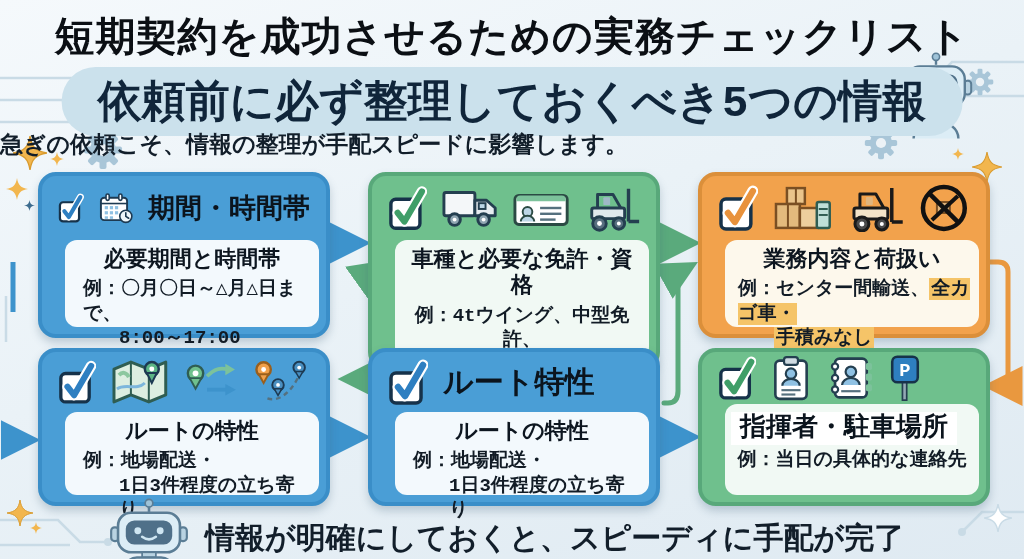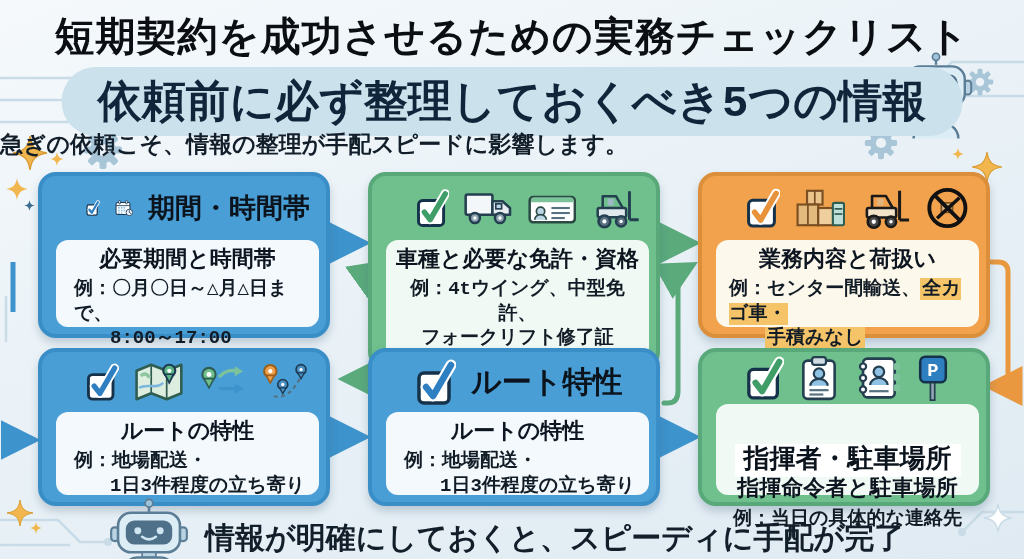--- a/index.html
+++ b/index.html
@@ -20,38 +20,38 @@
     font-size:23px;font-weight:800;color:#121e2a;}
   .footer-text{position:absolute;top:518px;left:205px;width:700px;
     font-size:30px;font-weight:800;color:#121e2a;}
   
   .card{position:absolute;width:292px;border-radius:18px;border:4px solid;
     box-shadow:0 5px 9px rgba(70,100,125,.28);box-sizing:border-box;}
   .card.blue{background:#4a9ed6;border-color:#3a8ec8;}
   .card.green{background:#6fc08d;border-color:#58a87a;}
   .card.orange{background:#f2a24c;border-color:#db8f3a;}
   .card-header{position:absolute;left:0;top:0;right:0;display:flex;align-items:center;
-    gap:15px;padding:0 16px;box-sizing:border-box;margin-left:28px;}
+    gap:15px;padding:0 16px;box-sizing:border-box;}
   .hh64 .card-header{height:64px;} .hh60 .card-header{height:60px;} .hh52 .card-header{height:52px;}
   .header-title{font-size:27px;font-weight:900;color:#0b141d;white-space:nowrap;}
   .big-title{font-size:30px;}
-  .card-body{position:absolute;left:14px;right:7px;bottom:7px;border-radius:12px;
+  .card-body{position:absolute;left:23px;right:7px;bottom:7px;border-radius:12px;
     padding:8px 6px 4px 6px;box-sizing:border-box;}
   .hh64 .card-body{top:64px;} .hh60 .card-body{top:60px;} .hh52 .card-body{top:52px;}
   .blue .card-body{background:#f3f9fd;} .green .card-body{background:#f1f9f4;}
   .orange .card-body{background:#fdf8ec;}
   .body-title{text-align:center;font-size:22px;font-weight:900;line-height:1.2;color:#0d1620;}
   .example{font-size:19px;font-weight:700;line-height:1.28;padding-left:12px;margin-top:3px;color:#121c26;}
   .example .l2{display:block;padding-left:36px;}
   .centered .example{text-align:center;padding-left:0;}
   .centered .example .l2{padding-left:0;}
   .hl{background:#f5c468;padding:0 2px;}
   .band{display:inline-block;background:#ffffff;padding:1px 9px;font-size:26px;
     font-weight:900;line-height:1.2;color:#0b141d;white-space:nowrap;}
-  .tband{text-align:center;margin-top:32px;}
+  .tband{text-align:left;}
   svg{display:block;}
   .check.blue-ck{color:#2e7fc1;} .check.green-ck{color:#3f9e68;} .check.orange-ck{color:#e8923c;}
 </style>
 </head>
 <body>
 
 <div class="stage">
 
   <svg class="abs" style="left:0;top:0" width="1024" height="559" viewBox="0 0 1024 559">
     <g fill="none" stroke="#c9dbe6" stroke-width="2.5">
@@ -391,21 +391,20 @@
         <line x1="17" y1="40" x2="39" y2="40" stroke="#55707e" stroke-width="2.5"></line>
       </svg>
       <svg width="32" height="46" viewBox="0 0 36 54">
         <rect x="15" y="30" width="5" height="23" fill="#93a9b5" stroke="#243f50" stroke-width="2"></rect>
         <rect x="3" y="2" width="30" height="30" rx="6" fill="#2e7fc0" stroke="#16324a" stroke-width="3"></rect>
         <text x="18" y="25" text-anchor="middle" font-size="22" font-weight="bold" fill="#ffffff">P</text>
       </svg>
     </div>
     <div class="card-body">
       <div class="tband"><span class="band">指揮者・駐車場所</span></div>
-      <div class="body-title">指揮命令者と駐車場所</div>
       <div class="example"><span>例：当日の具体的な連絡先</span></div>
     </div>
   </div>
 
   <svg class="abs" style="left:106px;top:498px" width="86" height="100" viewBox="0 0 100 116">
     <line x1="50" y1="16" x2="50" y2="8" stroke="#5b7d95" stroke-width="3"></line>
     <circle cx="50" cy="6" r="4.5" fill="#9fc3d8" stroke="#5b7d95" stroke-width="2"></circle>
     <rect x="6" y="34" width="9" height="16" rx="4" fill="#b9d3e2" stroke="#5b7d95" stroke-width="2.5"></rect>
     <rect x="85" y="34" width="9" height="16" rx="4" fill="#b9d3e2" stroke="#5b7d95" stroke-width="2.5"></rect>
     <rect x="14" y="17" width="72" height="46" rx="15" fill="#dcedf6" stroke="#5b7d95" stroke-width="3"></rect>

